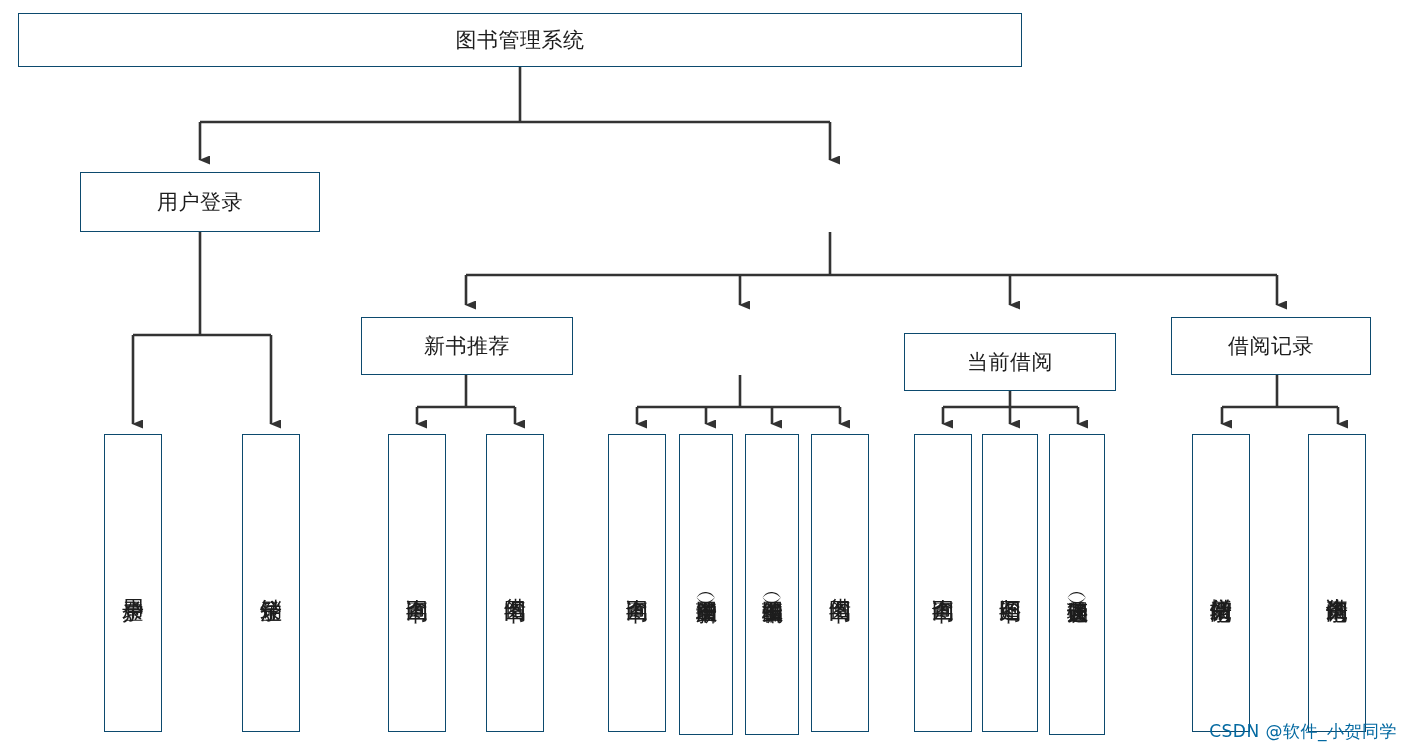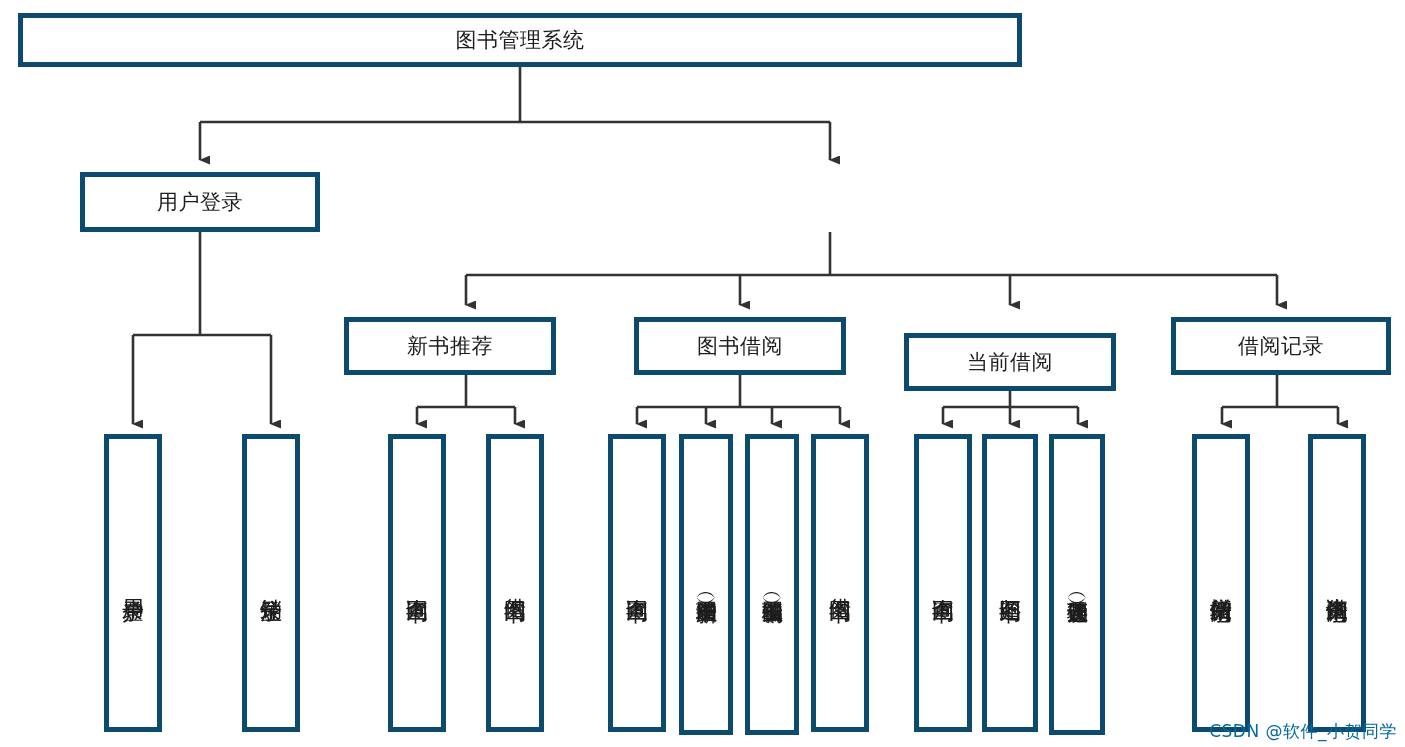--- a/index.html
+++ b/index.html
@@ -18,21 +18,21 @@
   svg.wires{
     position:absolute;
     left:0;top:0;
     width:1405px;height:747px;
     pointer-events:none;
   }
   .node{
     position:absolute;
     box-sizing:border-box;
     background:#ffffff;
-    border:5px solid #0c4a6e;
+    border:1px solid #0c4a6e;
     display:flex;
     align-items:center;
     justify-content:center;
     text-align:center;
   }
   .node .lbl{
     font-size:21px;
     line-height:1.25;
     color:#1d1d1d;
     letter-spacing:0.5px;
@@ -120,30 +120,27 @@
   </svg>
 
   <div class="node" style="left:18px; top:13px; width:1004px; height:54px;">
     <span class="lbl">图书管理系统</span>
   </div>
 
   <div class="node" style="left:80px; top:172px; width:240px; height:60px;">
     <span class="lbl">用户登录</span>
   </div>
 
-  <div class="node" style="left:344px; top:317px; width:212px; height:58px;">
+  <div class="node" style="left:361px; top:317px; width:212px; height:58px;">
     <span class="lbl">新书推荐</span>
-  </div>
-  <div class="node" style="left:634px; top:317px; width:212px; height:58px;">
-    <span class="lbl">图书借阅</span>
   </div>
   <div class="node" style="left:904px; top:333px; width:212px; height:58px;">
     <span class="lbl">当前借阅</span>
   </div>
-  <div class="node" style="left:1171px; top:317px; width:220px; height:58px;">
+  <div class="node" style="left:1171px; top:317px; width:200px; height:58px;">
     <span class="lbl">借阅记录</span>
   </div>
 
   <div class="node vert" style="left:104px; top:434px; width:58px; height:298px;">
     <span class="lbl">用户登录</span>
   </div>
   <div class="node vert" style="left:242px; top:434px; width:58px; height:298px;">
     <span class="lbl">注销登录</span>
   </div>
 

